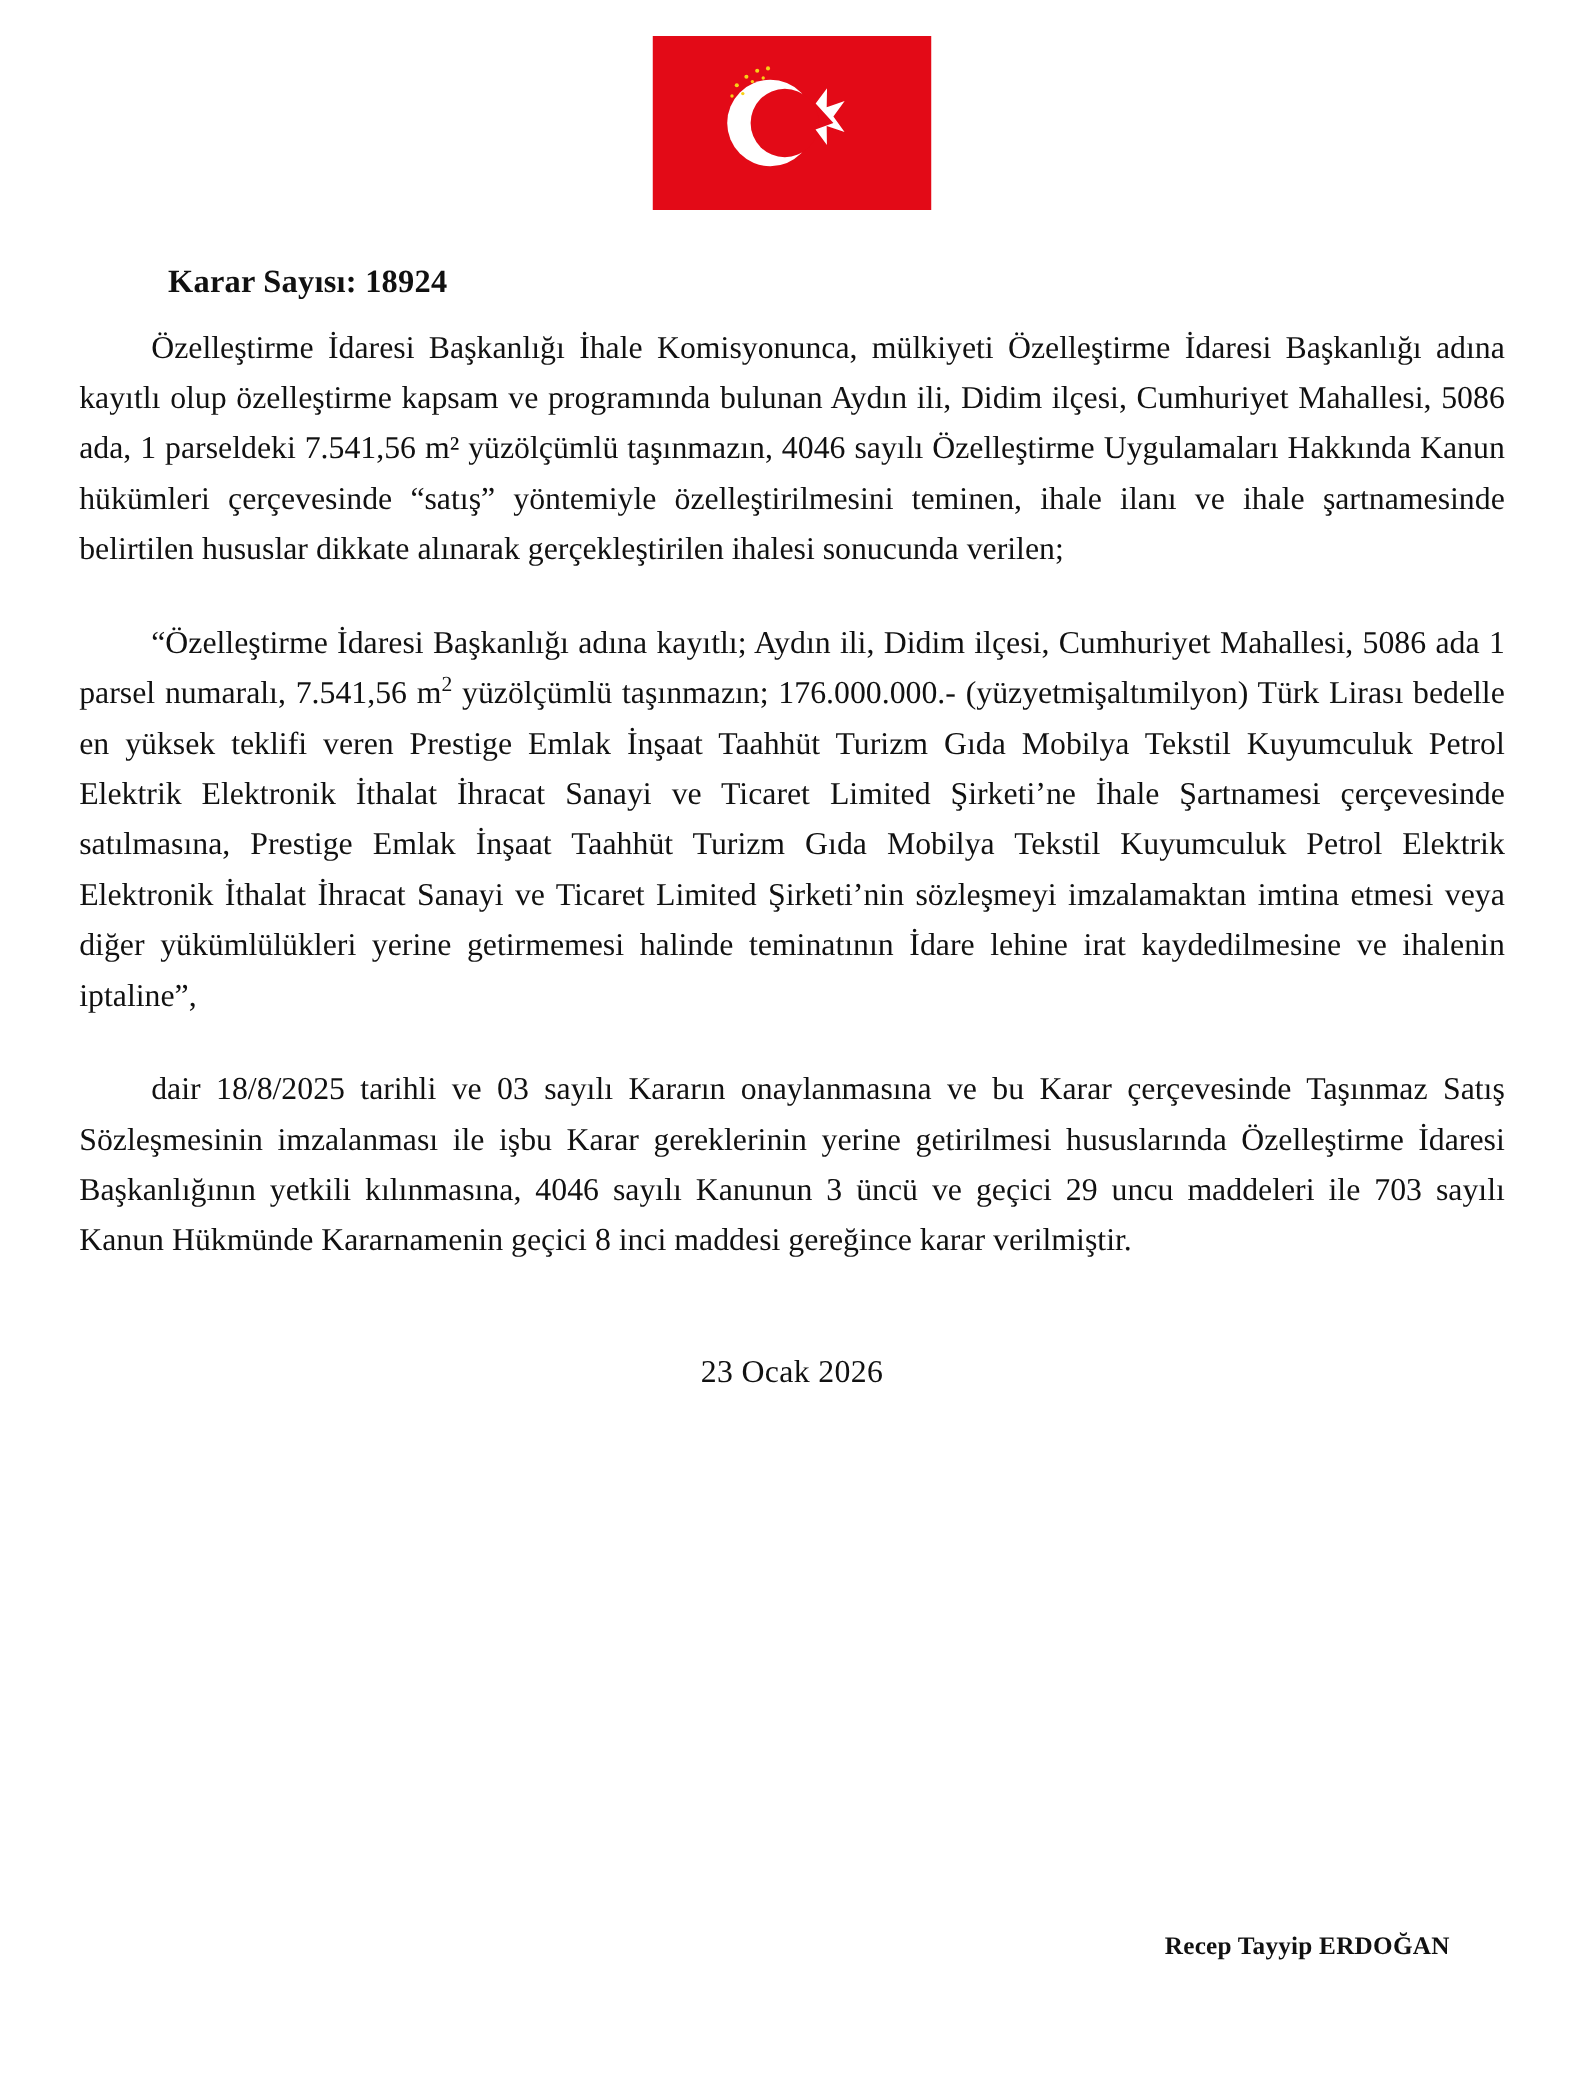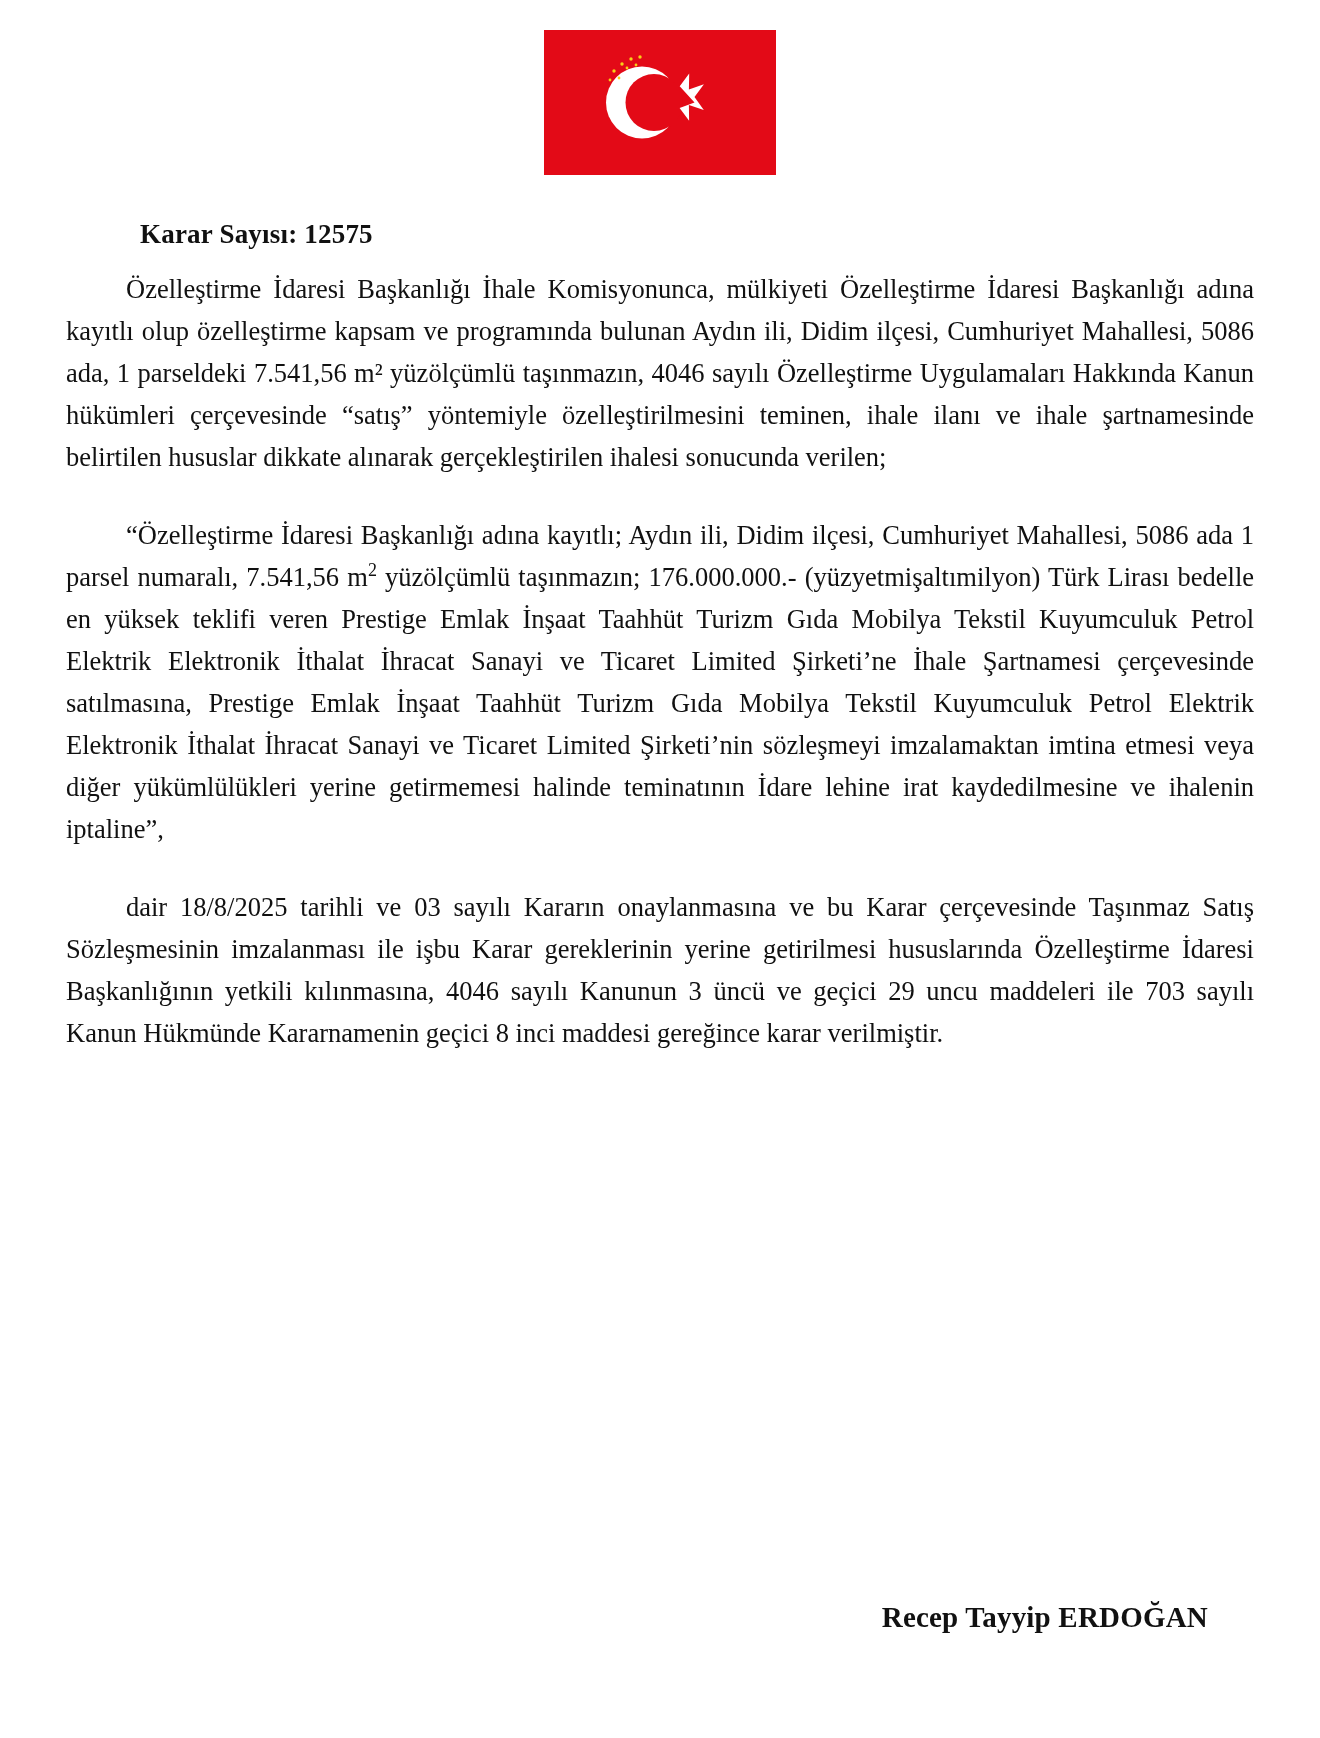--- a/index.html
+++ b/index.html
@@ -79,21 +79,21 @@
   }
 
   
   .signature {
     position: absolute;
     right: 112px;
     bottom: 104px;
     text-align: center;
   }
   .sig-name {
-    font-size: 29px;
+    font-size: 21px;
     font-weight: bold;
     letter-spacing: 0.2px;
   }
   .sig-title {
     margin-top: 10px;
     font-size: 26px;
     letter-spacing: 1.2px;
   }
 </style>
 </head>
@@ -115,26 +115,27 @@
           <circle cx="70" cy="41" r="1.7"></circle>
           <circle cx="83" cy="38" r="1.4"></circle>
           <circle cx="92" cy="35" r="1.4"></circle>
           <circle cx="75" cy="48" r="1.4"></circle>
           <circle cx="66" cy="50" r="1.4"></circle>
         </g>
       </svg>
     </div>
   </div>
 
-  <div class="karar-no">Karar Sayısı: 12575</div>
+  <div class="karar-no">Karar Sayısı: 18924</div>
 
   <div class="body-text">
     <p class="para">Özelleştirme İdaresi Başkanlığı İhale Komisyonunca, mülkiyeti Özelleştirme İdaresi Başkanlığı adına kayıtlı olup özelleştirme kapsam ve programında bulunan Aydın ili, Didim ilçesi, Cumhuriyet Mahallesi, 5086 ada, 1 parseldeki 7.541,56 m² yüzölçümlü taşınmazın, 4046 sayılı Özelleştirme Uygulamaları Hakkında Kanun hükümleri çerçevesinde “satış” yöntemiyle özelleştirilmesini teminen, ihale ilanı ve ihale şartnamesinde belirtilen hususlar dikkate alınarak gerçekleştirilen ihalesi sonucunda verilen;</p>
     <p class="para"><span>“Özelleştirme İdaresi Başkanlığı adına kayıtlı; Aydın ili, Didim ilçesi, Cumhuriyet Mahallesi, 5086 ada 1 parsel numaralı, 7.541,56 m<sup class="sup">2</sup> yüzölçümlü taşınmazın; 176.000.000.- (yüzyetmişaltımilyon) Türk Lirası bedelle en yüksek teklifi veren Prestige Emlak İnşaat Taahhüt Turizm Gıda Mobilya Tekstil Kuyumculuk Petrol Elektrik Elektronik İthalat İhracat Sanayi ve Ticaret Limited Şirketi’ne İhale Şartnamesi çerçevesinde satılmasına, Prestige Emlak İnşaat Taahhüt Turizm Gıda Mobilya Tekstil Kuyumculuk Petrol Elektrik Elektronik İthalat İhracat Sanayi ve Ticaret Limited Şirketi’nin sözleşmeyi imzalamaktan imtina etmesi veya diğer yükümlülükleri yerine getirmemesi halinde teminatının İdare lehine irat kaydedilmesine ve ihalenin iptaline”,</span></p>
     <p class="para">dair 18/8/2025 tarihli ve 03 sayılı Kararın onaylanmasına ve bu Karar çerçevesinde Taşınmaz Satış Sözleşmesinin imzalanması ile işbu Karar gereklerinin yerine getirilmesi hususlarında Özelleştirme İdaresi Başkanlığının yetkili kılınmasına, 4046 sayılı Kanunun 3 üncü ve geçici 29 uncu maddeleri ile 703 sayılı Kanun Hükmünde Kararnamenin geçici 8 inci maddesi gereğince karar verilmiştir.</p>
   </div>
 
+  <div class="date-line">23 Ocak 2026</div>
 
   <div class="signature">
     <div class="sig-name">Recep Tayyip ERDOĞAN</div>
   </div>
 
 </div>
 
 </body></html>

